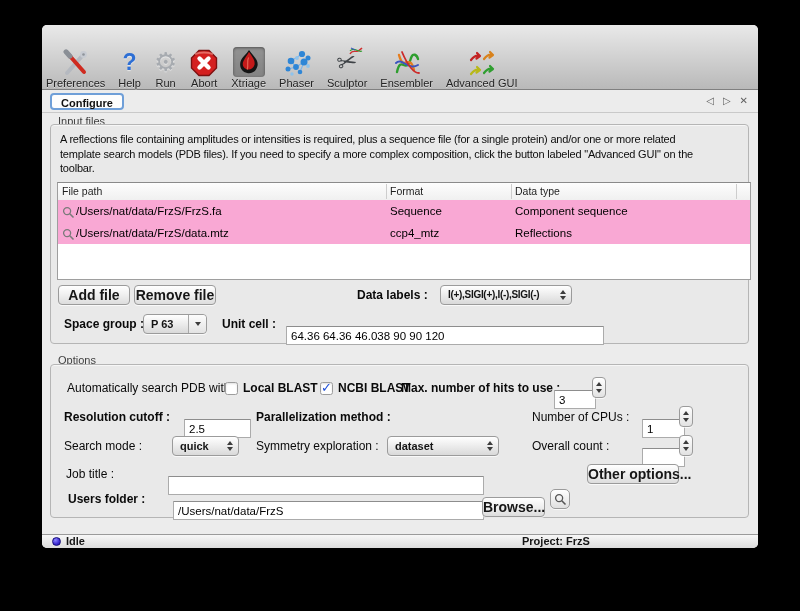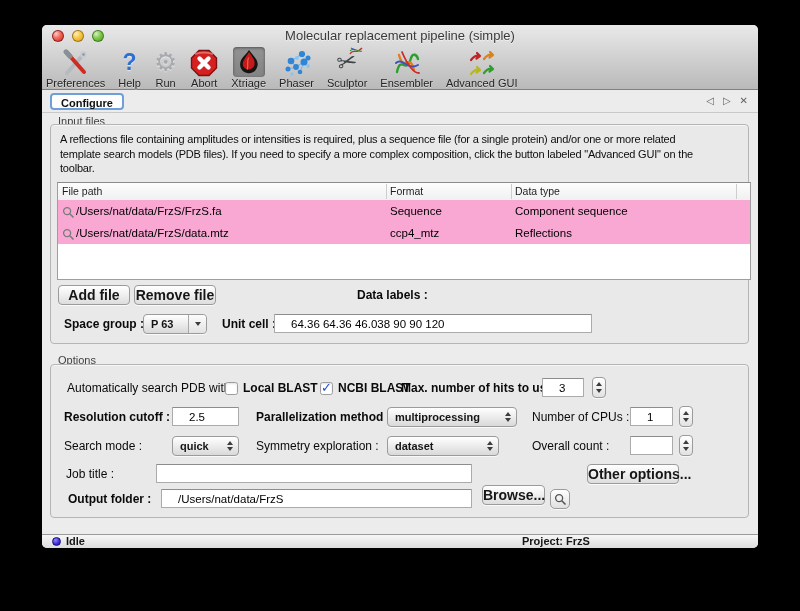--- a/index.html
+++ b/index.html
@@ -86,21 +86,21 @@
   .lbl.b{font-weight:bold;}
   .btn{
     position:absolute;height:20px;line-height:18px;text-align:center;
     background:linear-gradient(#ffffff,#efefef 50%,#dddddd);
     border:1px solid #9b9b9b;border-radius:4px;box-sizing:border-box;
     font-size:14px;font-weight:bold;color:#161616;box-shadow:0 1px 0 rgba(255,255,255,.7);
     cursor:default;white-space:nowrap;
   }
   .field{
     position:absolute;height:19px;background:#fff;border:1px solid #ababab;border-top-color:#8d8d8d;
-    box-sizing:border-box;font-size:11.5px;color:#000;padding:0 16px;margin:0;
+    box-sizing:border-box;font-size:11.5px;color:#000;padding:0 4px;margin:12px;
     font-family:"Liberation Sans","DejaVu Sans",sans-serif;border-radius:1px;
   }
   .popup{
     position:absolute;height:20px;line-height:18px;
     background:linear-gradient(#ffffff,#ececec 50%,#d9d9d9);
     border:1px solid #9b9b9b;border-radius:4px;box-sizing:border-box;
     font-size:11px;font-weight:bold;color:#141414;padding-left:7px;padding-right:18px;
     box-shadow:0 1px 0 rgba(255,255,255,.7);white-space:nowrap;overflow:hidden;cursor:default;
   }
   .popup.tight{font-size:10px;letter-spacing:-0.3px;}
@@ -142,28 +142,20 @@
     background:radial-gradient(circle at 35% 30%,#8f86ff,#3a2ad0 60%,#1d10a0);border:1px solid #150d7a;box-sizing:border-box;
   }
   .statustext{position:absolute;top:0;height:13px;line-height:13px;font-size:11px;font-weight:bold;color:#151515;white-space:nowrap;}
 </style>
 </head>
 <body>
 
 <div class="window">
 
   <div class="chrome">
-    <div class="titlebar">
-      <div class="lights">
-        <span class="light red"></span>
-        <span class="light yellow"></span>
-        <span class="light green"></span>
-      </div>
-      <div class="title">Molecular replacement pipeline (simple)</div>
-    </div>
 
     <div class="toolbar">
       <div class="tbitem">
         <span class="tbicon">
           <svg width="30" height="28" viewBox="0 0 30 28">
             <path d="M6 24 L22 6" stroke="#b5b9c0" stroke-width="4" stroke-linecap="round"></path>
             <circle cx="22.5" cy="5.5" r="3.4" fill="#c7cbd2"></circle>
             <circle cx="22.5" cy="5.5" r="1.3" fill="#8f949b"></circle>
             <path d="M8 6 L23 23" stroke="#cf2b20" stroke-width="4" stroke-linecap="round"></path>
             <path d="M5 2.8 L9 7.2" stroke="#8a8f96" stroke-width="5" stroke-linecap="round"></path>
@@ -307,20 +299,27 @@
       </span>
       <span class="cell" style="left:18px;">/Users/nat/data/FrzS/data.mtz</span>
       <span class="cell" style="left:332px;">ccp4_mtz</span>
       <span class="cell" style="left:457px;">Reflections</span>
     </div>
   </div>
 
   <div class="btn" style="left:16px;top:260px;width:72px;">Add file</div>
   <div class="btn" style="left:92px;top:260px;width:82px;">Remove file</div>
   <span class="lbl b" style="left:315px;top:260px;line-height:20px;">Data labels :</span>
+  <div class="popup tight" style="left:398px;top:260px;width:132px;">
+    <span>I(+),SIGI(+),I(-),SIGI(-)</span>
+    <span class="pop-arrows">
+        <span class="tri-up"></span>
+        <span class="tri-down"></span>
+      </span>
+  </div>
 
   <span class="lbl b" style="left:22px;top:289px;line-height:20px;">Space group :</span>
   <div class="popup" style="left:101px;top:289px;width:64px;padding-right:22px;">
     <span>P 63</span>
     <span class="combo-cap">
         <span class="tri-down"></span>
       </span>
   </div>
   <span class="lbl b" style="left:180px;top:289px;line-height:20px;">Unit cell :</span>
   <input class="field" style="left: 232px; top: 289px; width: 318px;" value="64.36 64.36 46.038 90 90 120">
@@ -336,27 +335,20 @@
   <span class="lbl b" style="left:359px;top:353px;line-height:20px;">Max. number of hits to use :</span>
   <input class="field" style="left: 500px; top: 353px; width: 42px;" value="3">
   <div class="spinner" style="left:550px;top:352px;">
       <span class="tri-up"></span>
       <span class="tri-down"></span>
     </div>
 
   <span class="lbl b" style="left:22px;top:382px;line-height:20px;">Resolution cutoff :</span>
   <input class="field" style="left: 130px; top: 382px; width: 67px;" value="2.5">
   <span class="lbl b" style="left:214px;top:382px;line-height:20px;">Parallelization method :</span>
-  <div class="popup" style="left:345px;top:382px;width:130px;">
-    <span>multiprocessing</span>
-    <span class="pop-arrows">
-        <span class="tri-up"></span>
-        <span class="tri-down"></span>
-      </span>
-  </div>
   <span class="lbl" style="left:490px;top:382px;line-height:20px;">Number of CPUs :</span>
   <input class="field" style="left: 588px; top: 382px; width: 43px;" value="1">
   <div class="spinner" style="left:637px;top:381px;">
       <span class="tri-up"></span>
       <span class="tri-down"></span>
     </div>
 
   <span class="lbl" style="left:22px;top:411px;line-height:20px;">Search mode :</span>
   <div class="popup" style="left:130px;top:411px;width:67px;">
     <span>quick</span>
@@ -377,23 +369,23 @@
   <input class="field" style="left: 588px; top: 411px; width: 43px;">
   <div class="spinner" style="left:637px;top:410px;">
       <span class="tri-up"></span>
       <span class="tri-down"></span>
     </div>
 
   <span class="lbl" style="left:24px;top:439px;line-height:20px;">Job title :</span>
   <input class="field" style="left: 114px; top: 439px; width: 316px;">
   <div class="btn" style="left:545px;top:439px;width:92px;">Other options...</div>
 
-  <span class="lbl b" style="left:26px;top:464px;line-height:20px;">Output folder :</span>
+  <span class="lbl b" style="left:26px;top:464px;line-height:20px;">Users folder :</span>
   <input class="field" style="left: 119px; top: 464px; width: 311px;" value="/Users/nat/data/FrzS">
-  <div class="btn" style="left:440px;top:460px;width:63px;">Browse...</div>
+  <div class="btn" style="left:440px;top:472px;width:63px;">Browse...</div>
   <div class="magbtn" style="left:508px;top:464px;">
     <svg width="13" height="13" viewBox="0 0 14 14">
         <circle cx="5.5" cy="5.5" r="3.8" fill="none" stroke="#555" stroke-width="1.4"></circle>
         <line x1="8.4" y1="8.4" x2="12.4" y2="12.4" stroke="#555" stroke-width="1.7"></line>
       </svg>
   </div>
 
   <div class="statusbar">
     <span class="statusdot"></span>
     <span class="statustext" style="left:24px;">Idle</span>

